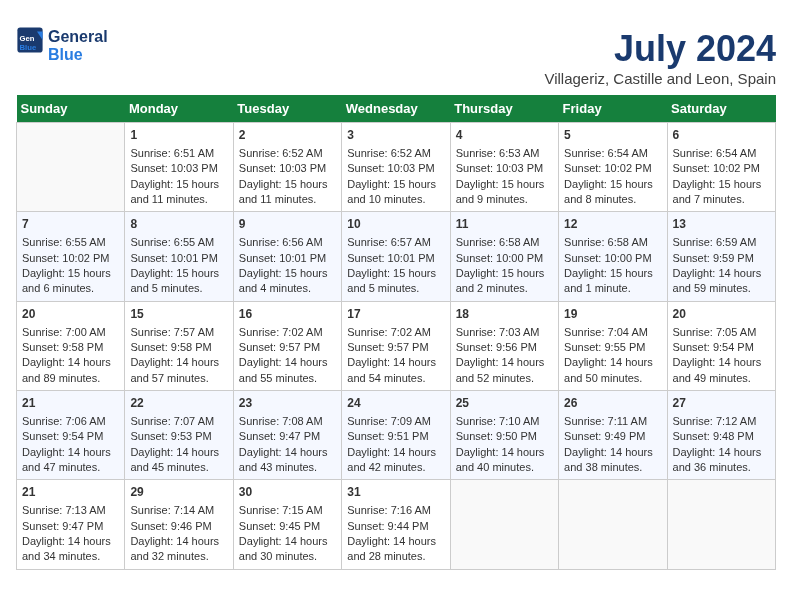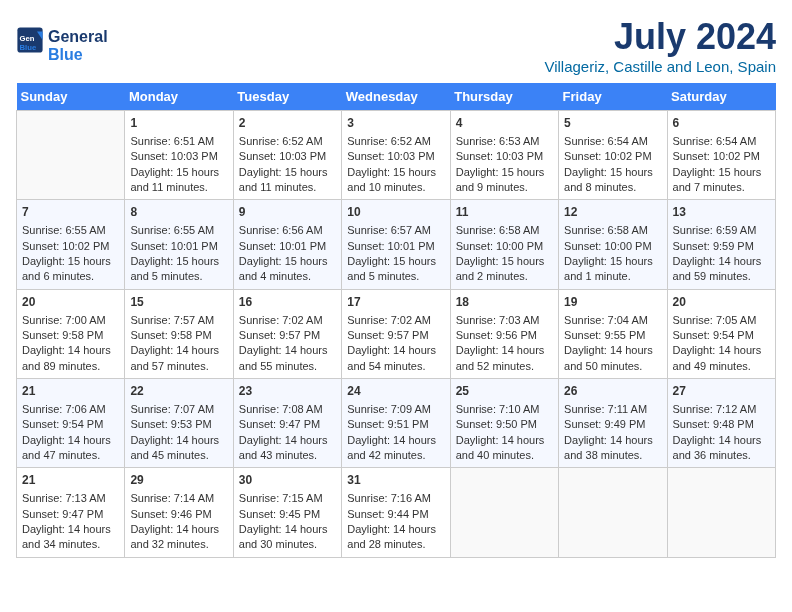--- a/index.html
+++ b/index.html
@@ -26,32 +26,33 @@
       width: 28px;
       height: 28px;
     }
     .title-area {
       text-align: right;
     }
     .month-title {
       font-size: 36px;
       color: #1a3a6e;
       font-weight: bold;
+      margin-top: 12px;
     }
     .location-title {
       font-size: 15px;
-      color: #0369a1;
+      color: #404040;
     }
     table {
       width: 100%;
       border-collapse: collapse;
       font-size: 11px;
     }
     thead tr th {
-      background-color: #3b82f6;
+      background-color: #15803d;
       color: #fff;
       padding: 6px 4px;
       text-align: left;
       font-size: 13px;
       font-weight: bold;
     }
     tbody tr td {
       border: 1px solid #ccc;
       padding: 4px 5px;
       vertical-align: top;

